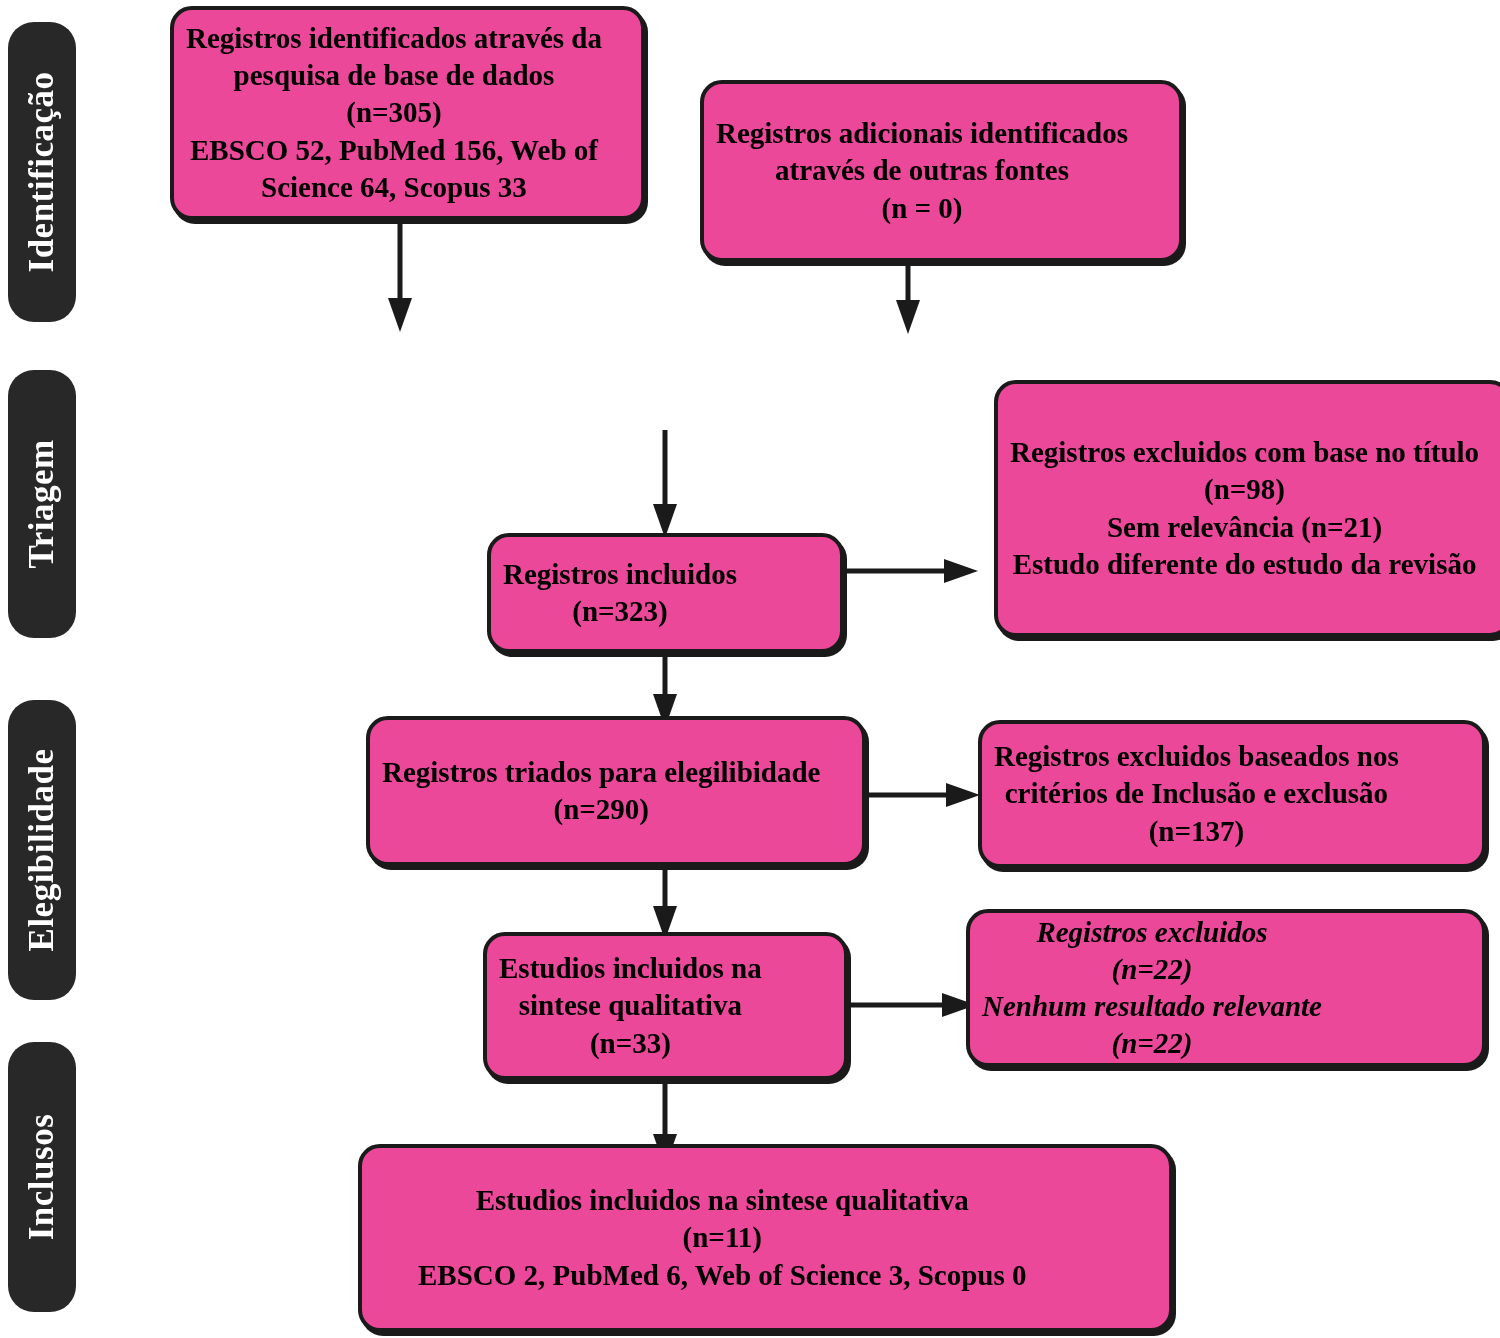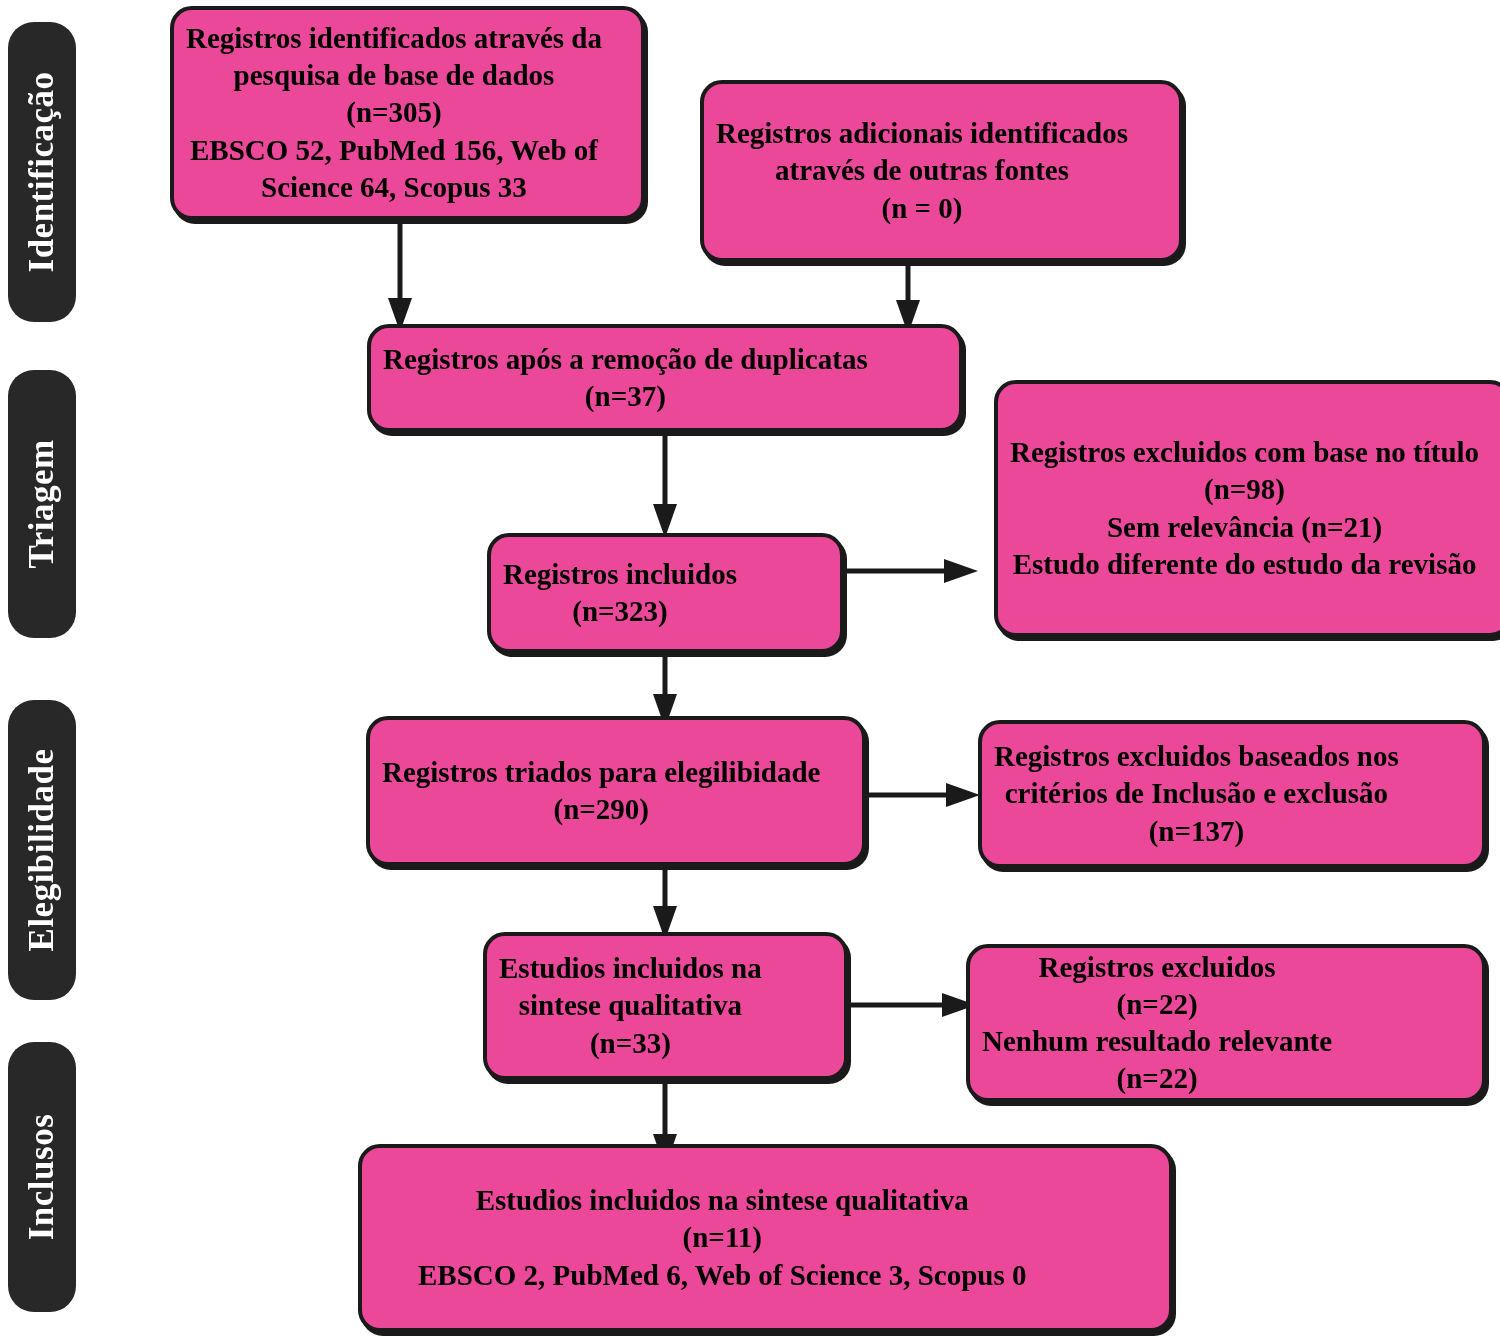--- a/index.html
+++ b/index.html
@@ -161,24 +161,20 @@
 EBSCO 52, PubMed 156, Web of
 Science 64, Scopus 33</span>
   </div>
 
   <div class="flow-box" style="left:700px; top:40px; width:483px; height:182px;margin-top:40px;">
     <span class="box-text">Registros adicionais identificados
 através de outras fontes
 (n = 0)</span>
   </div>
 
-  <div class="flow-box" style="left:367px; top:324px; width:596px; height:108px;">
-    <span class="box-text">Registros após a remoção de duplicatas
-(n=37)</span>
-  </div>
 
   <div class="flow-box" style="left:487px; top:533px; width:357px; height:120px;">
     <span class="box-text">Registros incluidos
 (n=323)</span>
   </div>
 
   <div class="flow-box" style="left:978px; top:380px; width:518px; height:257px;margin-left:16px;">
     <span class="box-text">Registros excluidos com base no título
 (n=98)
 Sem relevância (n=21)
@@ -195,21 +191,21 @@
 critérios de Inclusão e exclusão
 (n=137)</span>
   </div>
 
   <div class="flow-box" style="left:483px; top:932px; width:365px; height:148px;">
     <span class="box-text">Estudios incluidos na
 sintese qualitativa
 (n=33)</span>
   </div>
 
-  <div class="flow-box" style="left:966px; top:944px; width:520px; height:158px;">
+  <div class="flow-box" style="left:966px; top:909px; width:520px; height:158px;font-style:italic;">
     <span class="box-text">Registros excluidos
 (n=22)
 Nenhum resultado relevante
 (n=22)</span>
   </div>
 
   <div class="flow-box" style="left:358px; top:1144px; width:815px; height:188px;padding-left:44px;">
     <span class="box-text">Estudios incluidos na sintese qualitativa
 (n=11)
 EBSCO 2, PubMed 6, Web of Science 3, Scopus 0</span>

